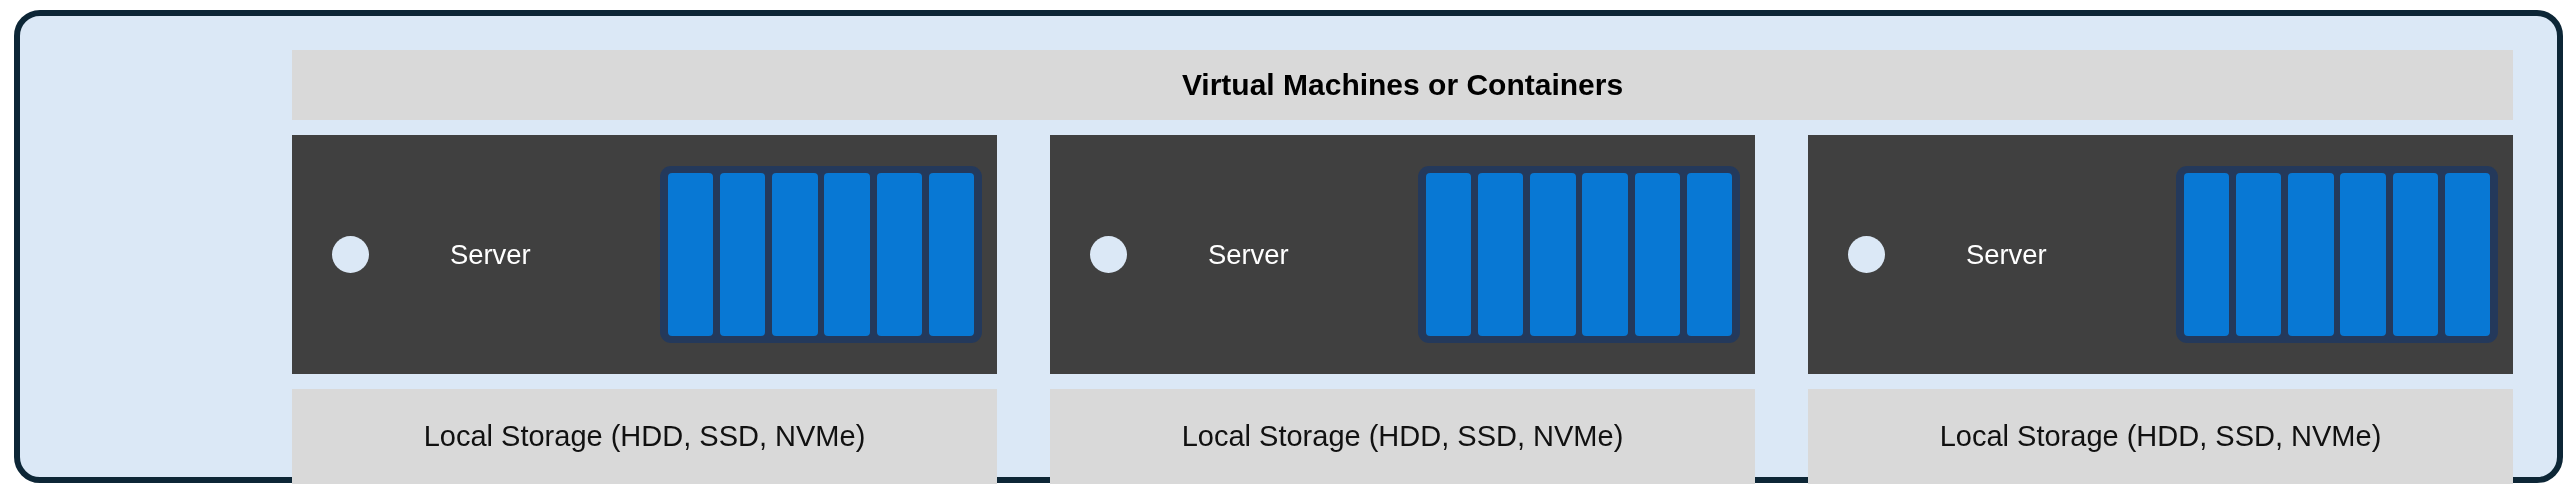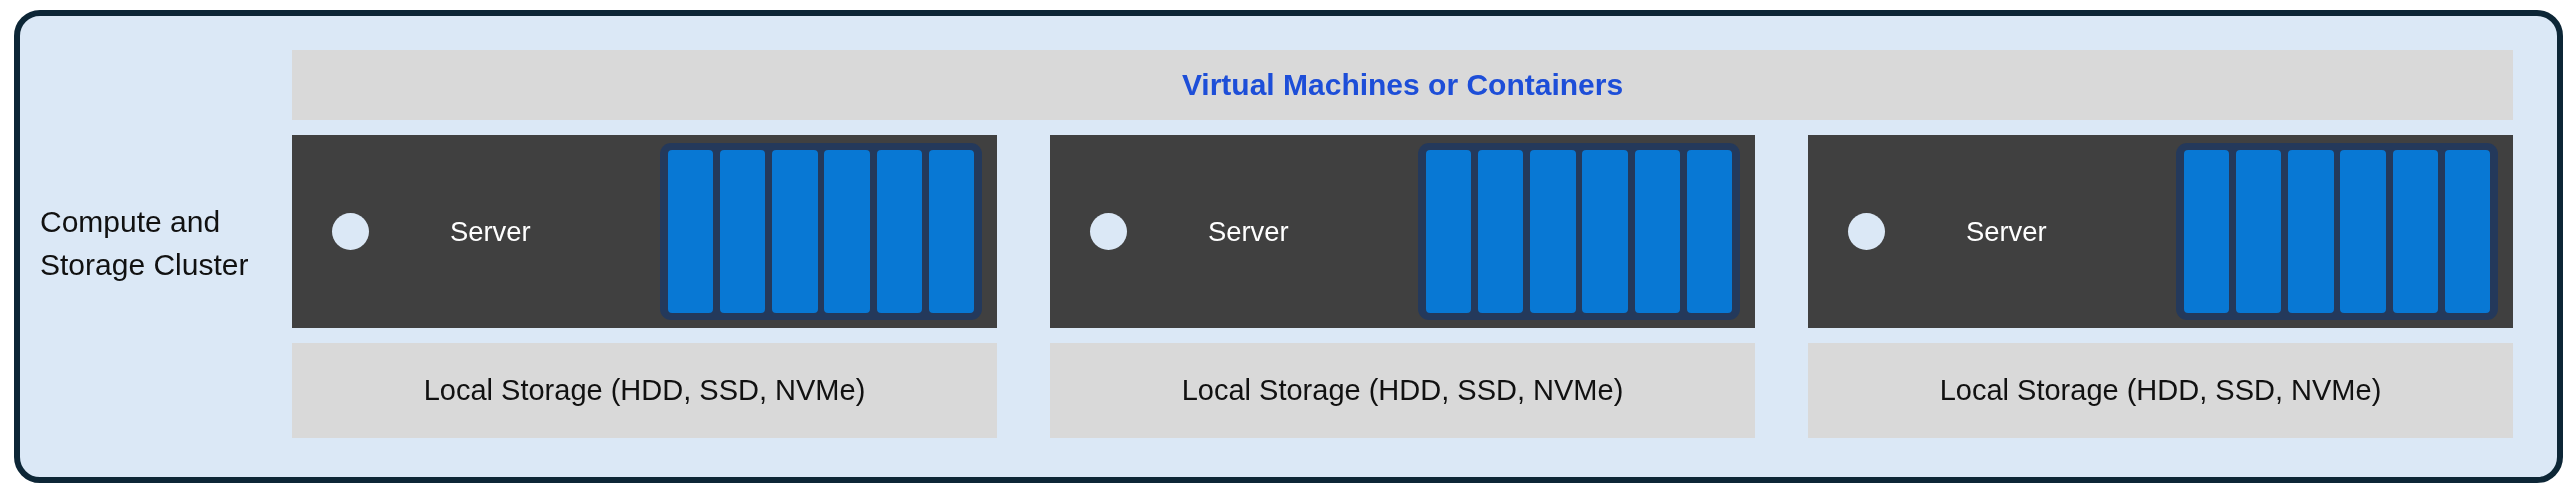--- a/index.html
+++ b/index.html
@@ -39,33 +39,33 @@
     width: 2221px;
     height: 70px;
     background: #d9d9d9;
     display: flex;
     align-items: center;
     justify-content: center;
   }
   .vm-header-text {
     font-size: 30px;
     font-weight: bold;
-    color: #1d4ed8;
+    color: #000000;
   }
   .columns {
     position: absolute;
     left: 292px;
     top: 135px;
     width: 2221px;
     display: flex;
     justify-content: space-between;
   }
   .group { width: 705px; }
   .server-box {
-    height: 193px;
+    height: 239px;
     background: #404040;
     display: flex;
     align-items: center;
   }
   .status-light {
     flex: none;
     width: 37px;
     height: 37px;
     margin-left: 40px;
     border-radius: 50%;
@@ -105,22 +105,20 @@
     font-size: 29px;
     color: #111111;
   }
 </style>
 </head>
 <body>
 
 <div id="canvas">
   <div class="cluster"></div>
 
-  <div class="cluster-label">Compute and
-Storage Cluster</div>
 
   <div class="vm-header">
     <span class="vm-header-text">Virtual Machines or Containers</span>
   </div>
 
   <div class="columns">
 
     <div class="group">
       <div class="server-box">
         <div class="status-light"></div>

